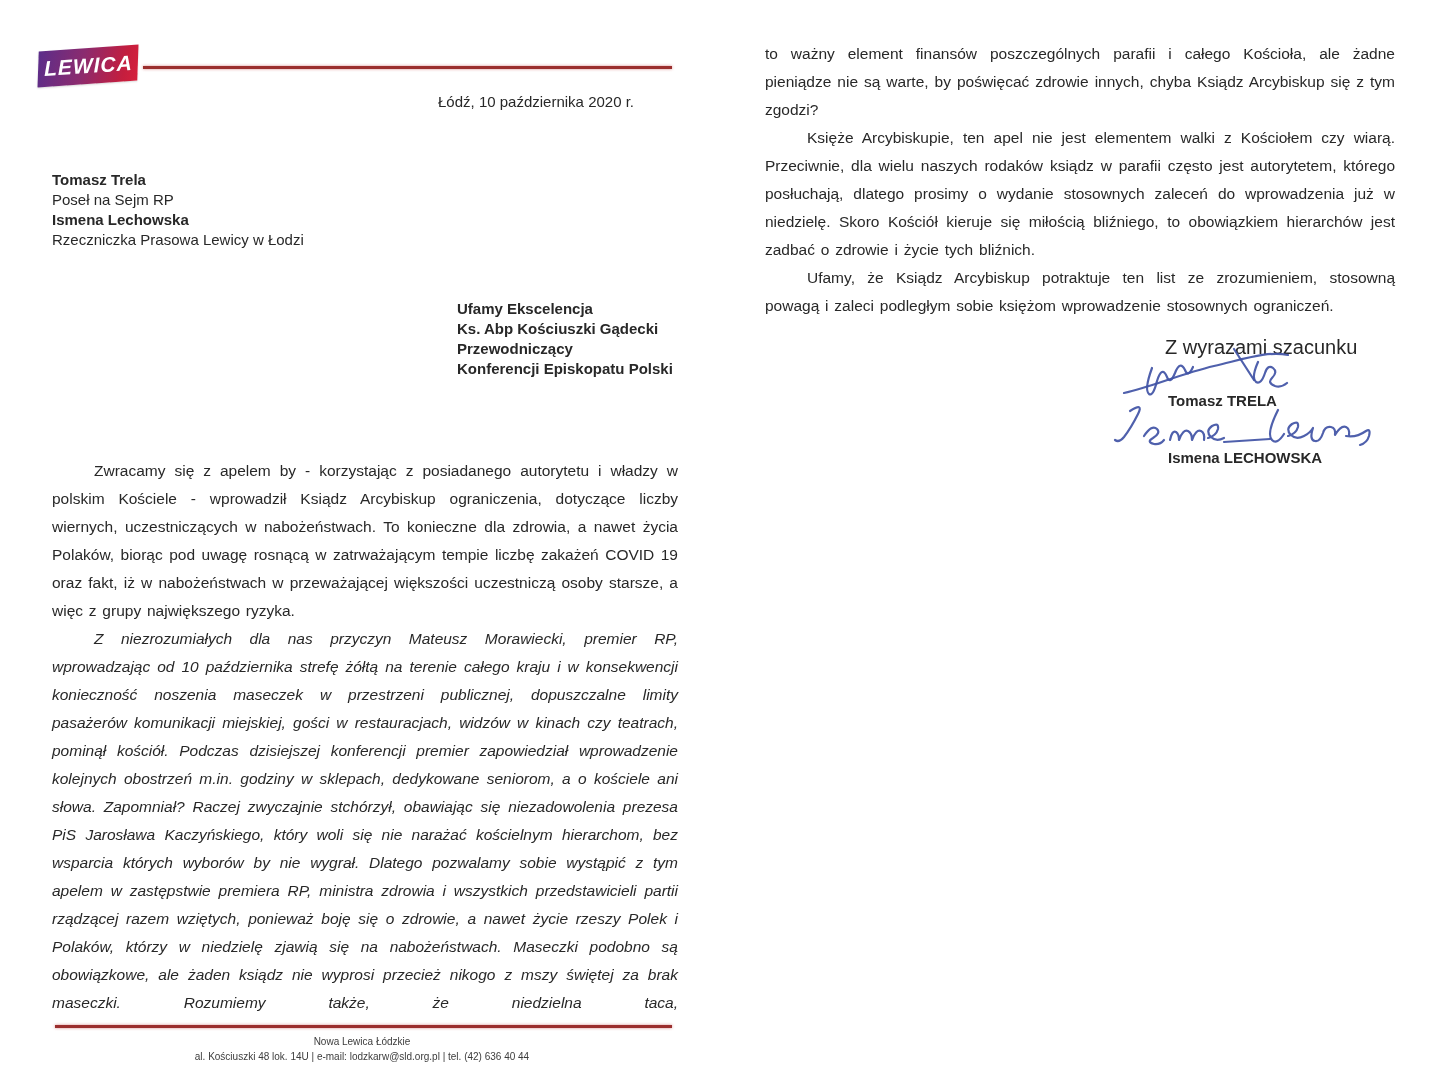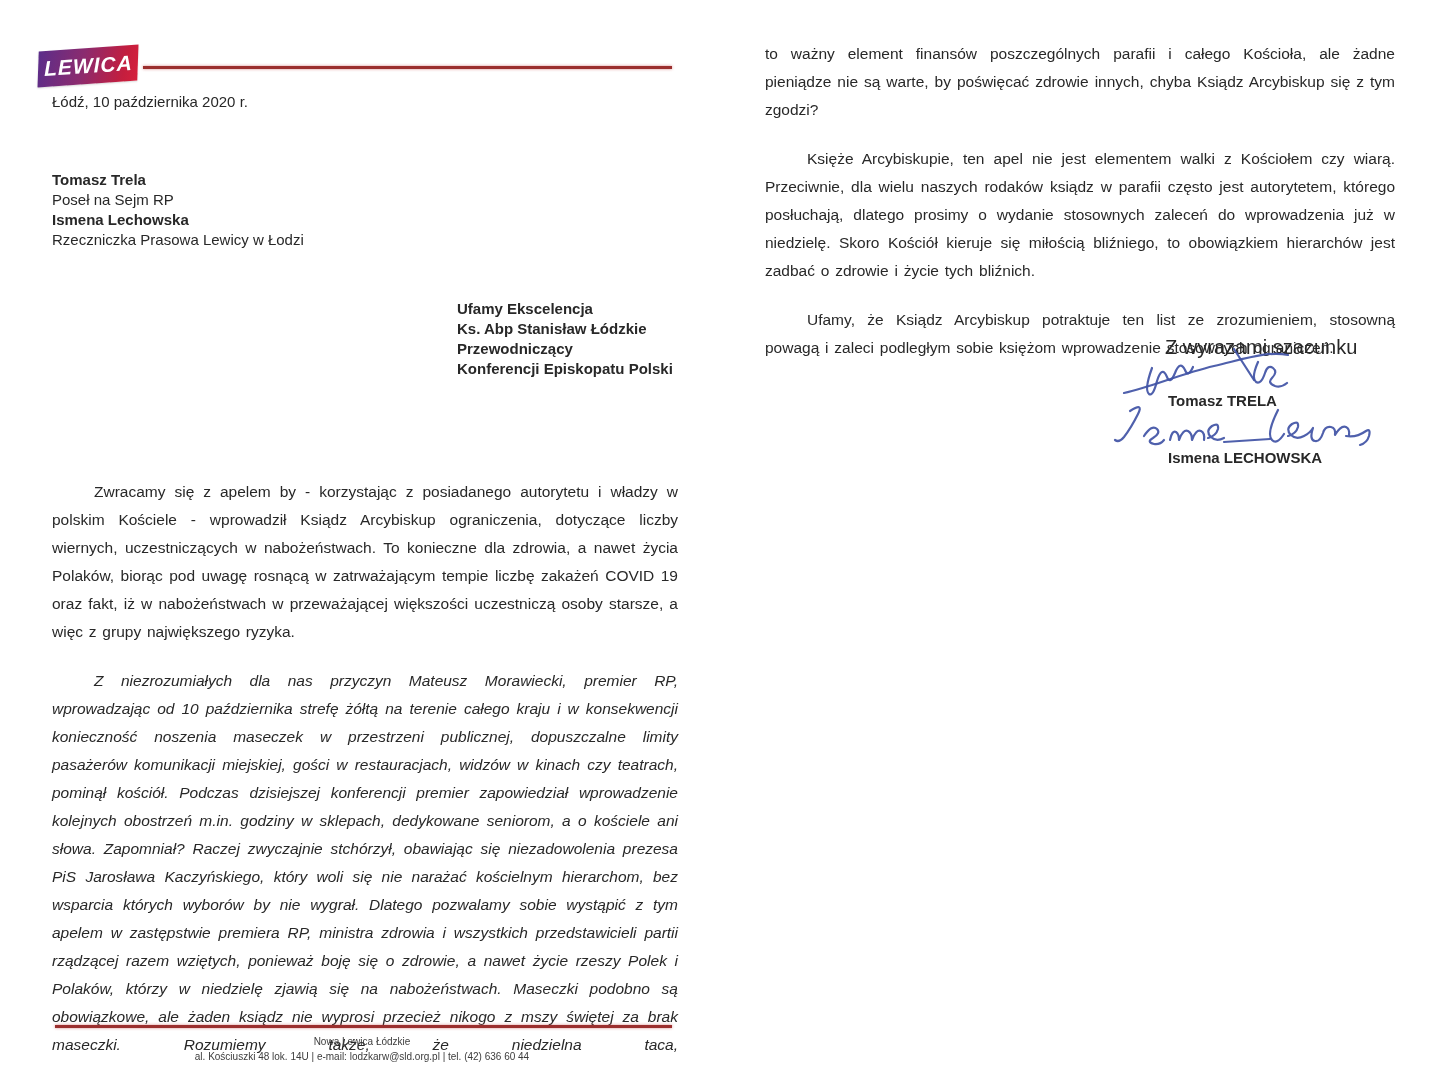--- a/index.html
+++ b/index.html
@@ -15,32 +15,32 @@
     transform:rotate(-4deg) skewX(-6deg);
     display:flex;align-items:center;justify-content:center;
     box-shadow:0 1px 2px rgba(0,0,0,.15);
   }
   #logo span{
     color:#ffffff;font-weight:bold;font-style:italic;font-size:21px;letter-spacing:1px;
     transform:skewX(3deg);
   }
   .rule{height:3px;background:#9b2f2e;box-shadow:0 0 3px rgba(201,93,93,.75);}
   #header-rule{left:143px;top:66px;width:529px;}
-  #letter-date{left:52px;top:93px;width:582px;text-align:left;font-size:15px;}
+  #letter-date{left:52px;top:93px;width:582px;text-align:right;font-size:15px;}
   
   .block{font-size:15px;line-height:20px;}
   .bold{font-weight:bold;}
   #sender{left:52px;top:170px;}
   #recipient{left:457px;top:299px;font-weight:bold;}
   
   .bodycol{font-size:15.5px;line-height:28px;}
   #body-left{left:52px;top:457px;width:626px;}
   #body-right{left:765px;top:40px;width:630px;}
   .par{text-align:justify;margin:0;word-spacing:1.5px;}
-  .par.indent{text-indent:42px;margin-top:21px;}
+  .par.indent{text-indent:42px;}
   .par.jlast{text-align-last:justify;font-style:italic;}
   
   #closing{left:1165px;top:336px;font-size:20px;}
   #sig1{left:1118px;top:346px;}
   #sig2{left:1100px;top:402px;}
   .signame{font-size:15px;font-weight:bold;}
   #sig1-name{left:1168px;top:392px;}
   #sig2-name{left:1168px;top:449px;}
   .ink{stroke:#4053a5;fill:none;stroke-width:2.2;stroke-linecap:round;stroke-linejoin:round;opacity:.92;}
   
@@ -61,34 +61,34 @@
 
   <div id="sender" class="abs block">
     <div class="bold">Tomasz Trela</div>
     <div>Poseł na Sejm RP</div>
     <div class="bold">Ismena Lechowska</div>
     <div>Rzeczniczka Prasowa Lewicy w Łodzi</div>
   </div>
 
   <div id="recipient" class="abs block">
     <div>Ufamy Ekscelencja</div>
-    <div>Ks. Abp  Stanisław Łódzkie</div>
+    <div>Ks. Abp  Kościuszki Gądecki</div>
     <div>Przewodniczący</div>
     <div>Konferencji Episkopatu Polski</div>
   </div>
 
   <div id="body-left" class="abs bodycol">
     <p class="par indent">Zwracamy się z apelem by - korzystając z posiadanego autorytetu i władzy w polskim Kościele - wprowadził Ksiądz Arcybiskup ograniczenia, dotyczące liczby wiernych, uczestniczących w nabożeństwach. To konieczne dla zdrowia, a nawet życia Polaków, biorąc pod uwagę rosnącą w zatrważającym tempie liczbę zakażeń COVID 19 oraz fakt, iż w nabożeństwach w przeważającej większości uczestniczą osoby starsze, a więc z grupy największego ryzyka.</p>
     <p class="par indent jlast">Z niezrozumiałych dla nas przyczyn Mateusz Morawiecki, premier RP, wprowadzając od 10 października strefę żółtą na terenie całego kraju i w konsekwencji konieczność noszenia maseczek w przestrzeni publicznej, dopuszczalne limity pasażerów komunikacji miejskiej, gości w restauracjach, widzów w kinach czy teatrach, pominął kościół. Podczas dzisiejszej konferencji premier zapowiedział wprowadzenie kolejnych obostrzeń m.in. godziny w sklepach, dedykowane seniorom, a o kościele ani słowa. Zapomniał? Raczej zwyczajnie stchórzył, obawiając się niezadowolenia prezesa PiS Jarosława Kaczyńskiego, który woli się nie narażać kościelnym hierarchom, bez wsparcia których wyborów by nie wygrał. Dlatego pozwalamy sobie wystąpić z tym apelem w zastępstwie premiera RP, ministra zdrowia i wszystkich przedstawicieli partii rządzącej razem wziętych, ponieważ boję się o zdrowie, a nawet życie rzeszy Polek i Polaków, którzy w niedzielę zjawią się na nabożeństwach. Maseczki podobno są obowiązkowe, ale żaden ksiądz nie wyprosi przecież nikogo z mszy świętej za brak maseczki. Rozumiemy także, że niedzielna taca,</p>
   </div>
 
   <div id="footer-rule" class="abs rule"></div>
   <div id="footer-text" class="abs">
     <div>Nowa Lewica Łódzkie</div>
-    <div>al. Kościuszki 48 lok. 14U | e-mail: lodzkarw@sld.org.pl | tel. (42) 636 60 44</div>
+    <div>al. Kościuszki 48 lok. 14U | e-mail: lodzkarw@sld.org.pl | tel. (42) 636 40 44</div>
   </div>
 
   <div id="body-right" class="abs bodycol">
     <p class="par">to ważny element finansów poszczególnych parafii i całego Kościoła, ale żadne pieniądze nie są warte, by poświęcać zdrowie innych, chyba Ksiądz Arcybiskup się z tym zgodzi?</p>
     <p class="par indent">Księże Arcybiskupie, ten apel nie jest elementem walki z Kościołem czy wiarą. Przeciwnie, dla wielu naszych rodaków ksiądz w parafii często jest autorytetem, którego posłuchają, dlatego prosimy o wydanie stosownych zaleceń do wprowadzenia już w niedzielę. Skoro Kościół kieruje się miłością bliźniego, to obowiązkiem hierarchów jest zadbać o zdrowie i życie tych bliźnich.</p>
     <p class="par indent">Ufamy, że Ksiądz Arcybiskup potraktuje ten list ze zrozumieniem, stosowną powagą i zaleci podległym sobie księżom wprowadzenie stosownych ograniczeń.</p>
   </div>
 
   <div id="closing" class="abs">Z wyrazami szacunku</div>
 

